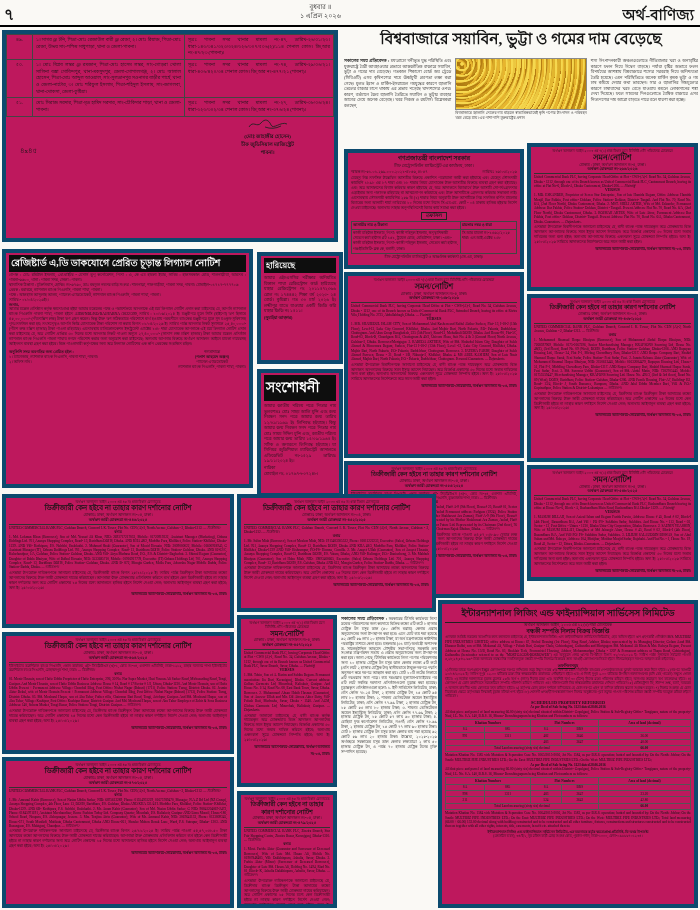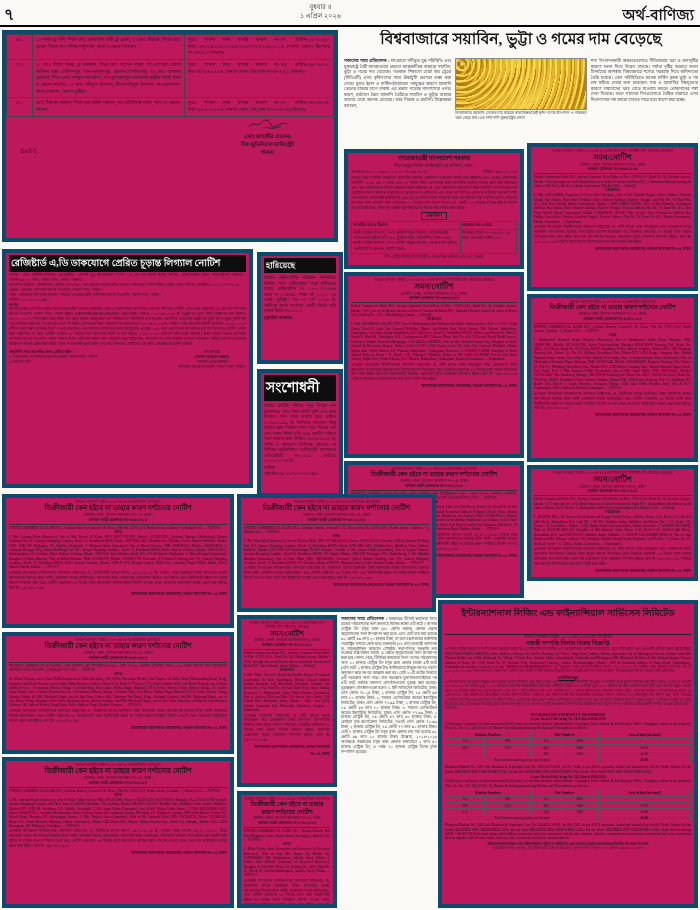--- a/index.html
+++ b/index.html
@@ -322,21 +322,21 @@
 </div>
 
 <div class="abs" style="left:341px;top:616px;width:96px;height:292px;overflow:hidden">
   <div class="t38 j">
     <span class="byline">সকালের সময় প্রতিবেদক :</span>
     <span>সরকারের টিসিবি কার্যক্রমে নিত্য দ্রব্যের পরিবেশনের জন্য কমদামে বিক্রির লক্ষ্যে ৪টি লটে ৮ হাজার মেট্রিক টন মসুর ডাল (৫০ কেজি বস্তায়) কেনার প্রস্তাব অনুমোদনের জন্য উপস্থাপন করা হবে। এতে মোট ব্যয় ধরা হয়েছে ৬২ কোটি ৫৬ লাখ ২০ হাজার টাকা, যা অর্থ মন্ত্রণালয়ের কাউন্টার পররাষ্ট্রির মাধ্যমে কেনা হবে। মঙ্গলবার (৩১ মার্চ) অর্থমন্ত্রী অধ্যাপক ড. সালেহউদ্দিন আহমেদ চৌধুরীর সভাপতিত্বে সরকারি ক্রয় সংক্রান্ত মন্ত্রিপরিষদ সভায় এ প্রস্তাব অনুমোদনের জন্য উপস্থাপন করা হবে। জানা গেছে, টিসিবির কার্যক্রমে নিত্য পণ্যের পরিবেশনার জন্য ১০ হাজার মেট্রিক টন মসুর ডাল কেনার লক্ষ্যে ৫টি লটে (প্রতি লটে ২ হাজার মেট্রিক টন) স্থানীয়ভাবে উন্মুক্ত দরপত্র পদ্ধতি অনুসরণ করে দরপত্র আহ্বান করা হয়। মোট ১০টি লটের নিলামে ৬টি দরপ্রস্তাব জমা পড়ে। ব্যয় দরপ্রস্তাব মূল্যায়ন-যাচাইয়ের পর ৪টি লটে সর্বনিম্ন দরদাতা প্রতিষ্ঠানগুলো চূড়ান্ত করা হয়েছে। চূড়ান্তকৃত প্রতিষ্ঠানগুলো হলো: ১. ইস্ট সার্ভিসেস লিমিটেড, ঢাকা; প্রতি কেজি ৭৮.২৪ টাকা, ২ হাজার মেট্রিক টন, ১৫ কোটি ৬৪ লাখ ৮০ হাজার টাকা; ২. শাবনম ভেজিটেবল অয়েল ইন্ডাস্ট্রিজ লিমিটেড, ঢাকা; প্রতি কেজি ৭৭.৬৯ টাকা, ২ হাজার মেট্রিক টন, ১৫ কোটি ৫৩ লাখ ৮০ হাজার টাকা; ৩. শাবনম ভেজিটেবল অয়েল ইন্ডাস্ট্রিজ লিমিটেড, ঢাকা; প্রতি কেজি ৭৭.৬৯ টাকা; ২ হাজার মেট্রিক টন, ১৫ কোটি ৫৭ লাখ ৬০ হাজার টাকা; ৪. রোহিমা ফুড কর্পোরেশন লিমিটেড, নওগাঁ; প্রতি কেজি ৭৮.৬৯ টাকা, ২ হাজার মেট্রিক টন, ১৫ কোটি ৭৭ লাখ ৬০ হাজার টাকা। মোট ৮ হাজার মেট্রিক টন মসুর ডাল কেনার ব্যয় ধরা হয়েছে ৬২ কোটি ৫৬ লাখ ২০ হাজার টাকা। উল্লেখ্য, ২০২৫-২০২৬ অর্থবছরে সরকারের মসুর ডাল কেনার লক্ষ্যমাত্রা ২ লাখ ৫০ হাজার মেট্রিক টন, এ পর্যন্ত ৭০ হাজার মেট্রিক টনের চুক্তি সম্পাদিত হয়েছে।</span>
   </div>
 </div>
 
 <div class="abs box" style="left:438px;top:600px;width:260px;height:308px">
-  <div class="ctr b" style="font-size:9px;border-bottom:.8px solid #222;padding-bottom:13px">ইন্টারন্যাশনাল লিজিং এন্ড ফাইন্যান্সিয়াল সার্ভিসেস লিমিটেড</div>
+  <div class="ctr b" style="font-size:9px;border-bottom:.8px solid #222;padding-bottom:1px">ইন্টারন্যাশনাল লিজিং এন্ড ফাইন্যান্সিয়াল সার্ভিসেস লিমিটেড</div>
   <div class="ctr t38">অর্থঋণ আদালত আইন, ২০০৩ এর ১২ (৩) ধারা মোতাবেক</div>
   <div class="ctr b t6">বন্ধকী সম্পত্তি নিলাম বিক্রয় বিজ্ঞপ্তি</div>
   <div class="t34 j">এতদ্বারা সংশ্লিষ্ট সকলের অবগতির জন্য জানানো যাইতেছে যে, ইন্টারন্যাশনাল লিজিং এন্ড ফাইন্যান্সিয়াল সার্ভিসেস লিমিটেড, হেড অফিস হইতে ঋণ গ্রহণকারী প্রতিষ্ঠান M/S. MULTIBIZ PIPE INDUSTRIES LIMITED, office address at House: 67, Probal Housing (1st Floor), Ring Road, Adabor, Dhaka; represented by its Managing Director, Golam Azad Md. Ehsanur Rabbi, son of Md. Mokamal Ali, Village - Polash Bari, Gazipur Chala, Gobindagonj, Gaibandha and Mortgagors Md. Mokamal Ali Khan &amp; Mst. Rabeya Begum, Present Address at House No. 13/B, Road No. 03, Shuklair Teck, Promonistel Housing, Adabor, Mohammadpur, Dhaka - 1207 &amp; Permanent address at Thapa Road, Gobindagonj, Gaibandha (hereinafter referred to as the "MORTGAGOR-BORROWER") এর অনুকূলে প্রদত্ত ঋণের বিপরীতে বিগত ৩১/০৩/২০২৬ ইং তারিখ পর্যন্ত সুদাসলে সর্বমোট পাওনা ৫,২৮,২৪,৫৪২.৬৫/- টাকা আদায়ের লক্ষ্যে নিম্ন তফসিলভুক্ত বন্ধকী সম্পত্তি নিলামে বিক্রয়ের জন্য আগ্রহী ক্রেতাগণের নিকট হইতে সীলমোহরকৃত দরপত্র আহ্বান করা যাইতেছে।</div>
   <div class="ctr b t42 mt1" style="text-decoration:underline">তফসিলসমূহ</div>
   <div class="t34 j">১) নিলাম ডাকে অংশগ্রহণে ইচ্ছুক ক্রেতাগণকে দরপত্র দাখিলের সময় উদ্ধৃত দরের ৫% অর্থ যে কোন তফসিলি ব্যাংকের পে-অর্ডার/ব্যাংক ড্রাফট আকারে জমা দিতে হইবে। ২) দরপত্র আগামী ২০/০৪/২০২৬ ইং তারিখ দুপুর ১২.০০ ঘটিকার মধ্যে নিম্ন স্বাক্ষরকারীর কার্যালয়ে পৌঁছাইতে হইবে এবং ঐ দিনই দুপুর ২.০০ ঘটিকায় উপস্থিত দরদাতাগণের (যদি কেহ থাকেন) সম্মুখে খোলা হইবে। ৩) সর্বোচ্চ দরদাতাকে চূড়ান্ত মূল্যের ২৫% অর্থ ৭ (সাত) দিনের মধ্যে এবং অবশিষ্ট অর্থ ৩০ (ত্রিশ) দিনের মধ্যে পরিশোধ করিতে হইবে, অন্যথায় জমাকৃত অর্থ বাজেয়াপ্ত হইবে। ৪) ক্রেতাগণ যে কোন কার্যদিবসে সরেজমিনে সম্পত্তি পরিদর্শন করিতে পারিবেন এবং দলিলপত্রাদি নিম্ন স্বাক্ষরকারীর কার্যালয়ে দেখিতে পারিবেন। ৫) রেজিস্ট্রেশন ফি, স্ট্যাম্প শুল্ক, ভ্যাট, আয়কর ও অন্যান্য যাবতীয় খরচ ক্রেতাকে বহন করিতে হইবে। ৬) কর্তৃপক্ষ কোন কারণ দর্শানো ব্যতিরেকে যে কোন দরপত্র গ্রহণ বা বাতিল করিবার ক্ষমতা সংরক্ষণ করেন। ৭) নিলাম সংক্রান্ত যে কোন বিরোধের ক্ষেত্রে কর্তৃপক্ষের সিদ্ধান্তই চূড়ান্ত বলিয়া গণ্য হইবে। ৮) খেলাপী ঋণগ্রহীতা-বন্ধকদাতাগণ নিলাম অনুষ্ঠানের পূর্বে সমুদয় পাওনা পরিশোধ করিয়া বন্ধকী সম্পত্তি অবমুক্ত করিয়া লইতে পারিবেন।</div>
   <div class="ctr b t42 mt1">SCHEDULED PROPERTY REFERRED</div>
   <div class="ctr b t34">As per Deed of Sale being No. 1123 dated 28.06.2016</div>
   <div class="t34 j">All that piece and parcel of land measuring 66.00 (sixty six) decimal situated within District- Gopalganj, Police Station &amp; Sub-Registry Office- Tungipara, nature of the property- Naal, J.L. No. S.A. 140, B.R.S. 16, Mouza- Boroshingarpura being Khatian and Plot numbers as follows:</div>
   <table class="land">
     <tbody>

